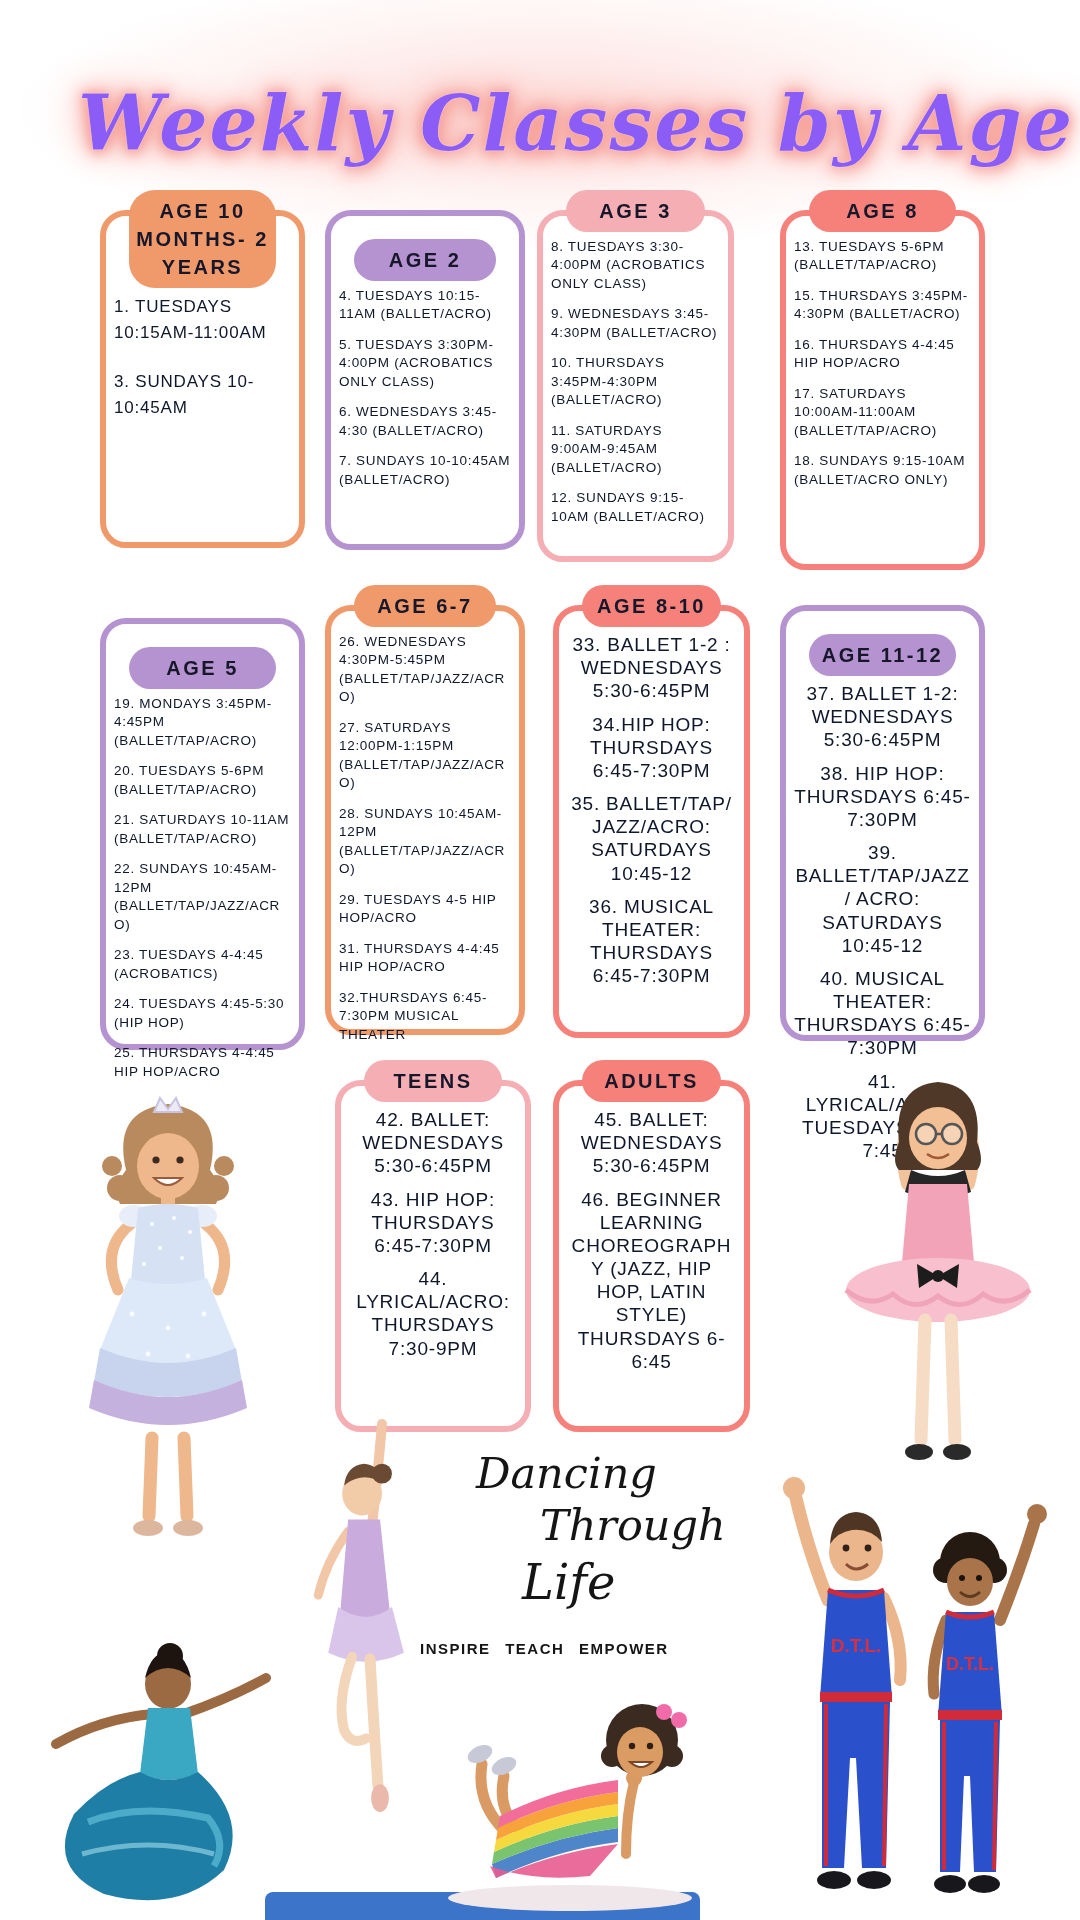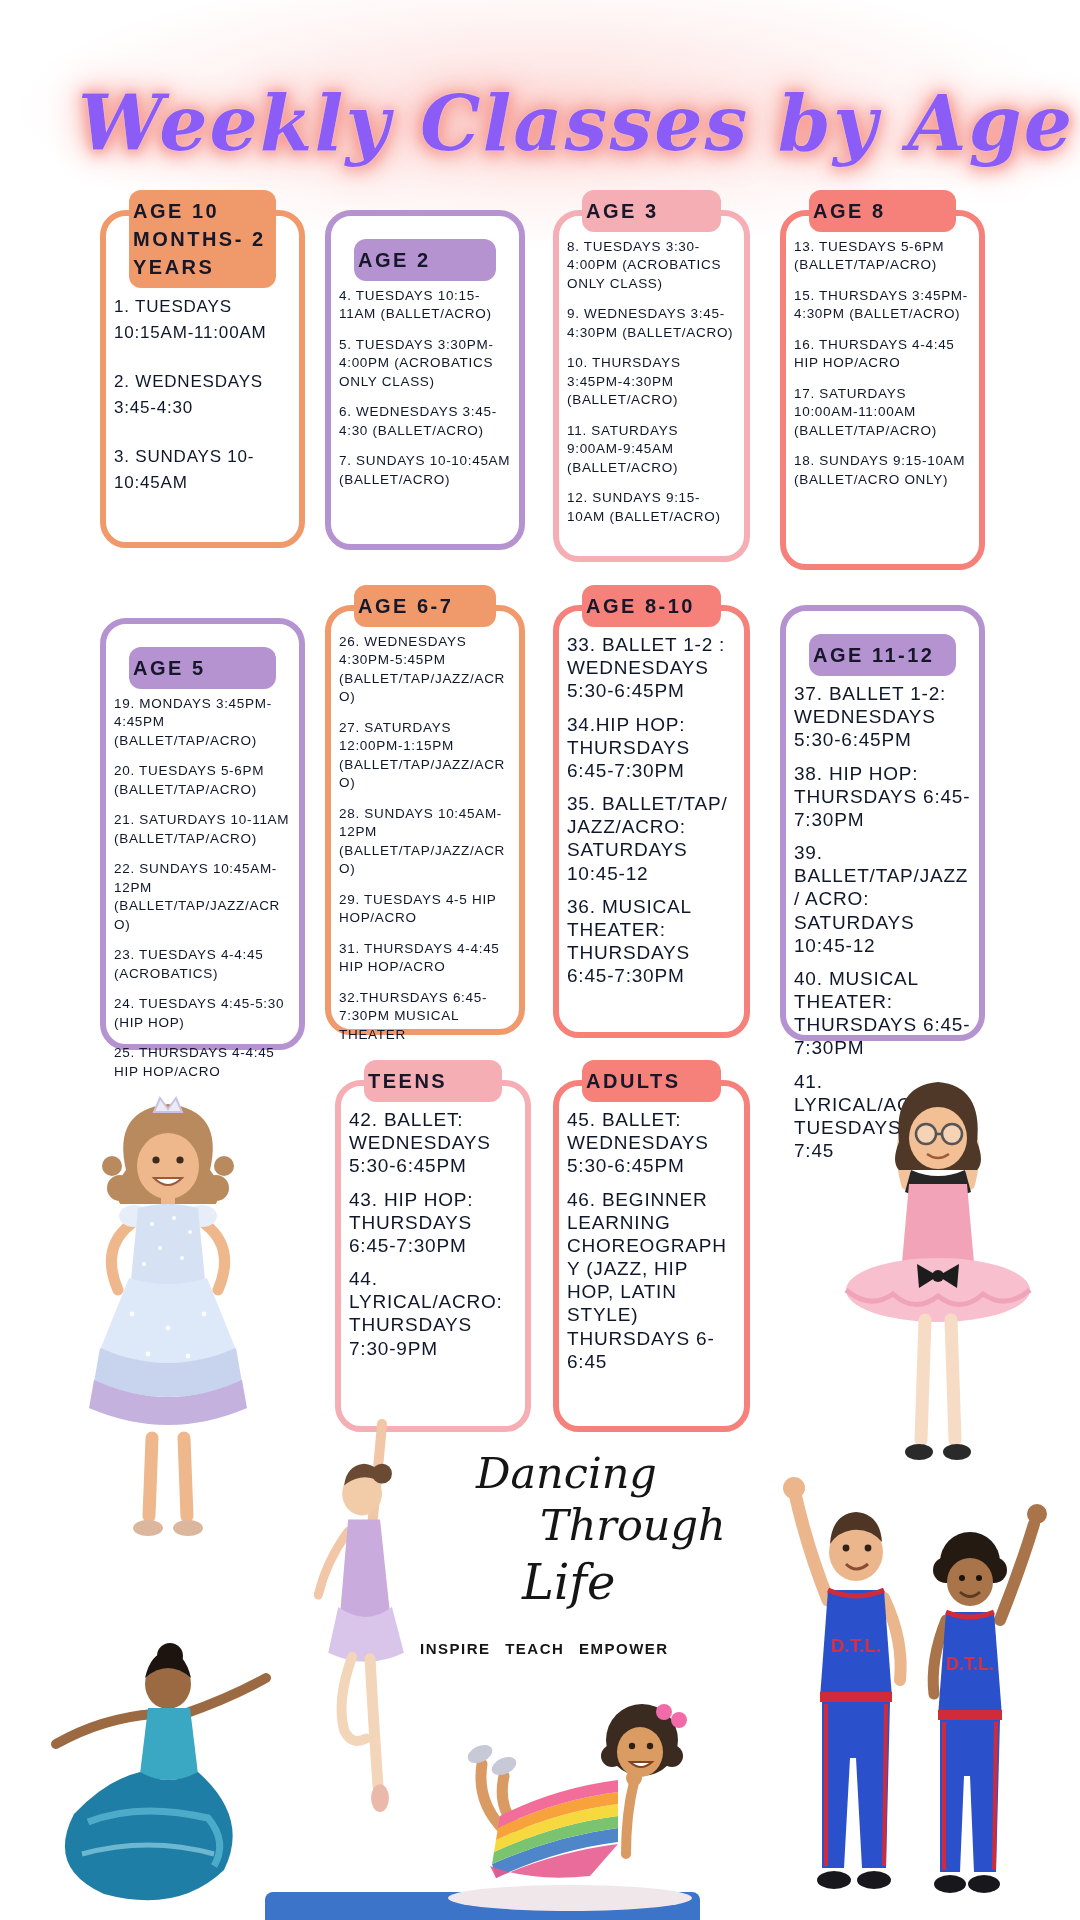--- a/index.html
+++ b/index.html
@@ -12,26 +12,26 @@
            font-size:76px; letter-spacing:2px; color:#8b5cf6;
            text-shadow:0 0 1px #ffffff, 0 0 8px #f9aba4, 0 0 20px #f5938b,
                        0 0 38px #f5938b, 0 4px 14px rgba(243,130,120,0.55);padding-left:36px; }
   .card { position:absolute; box-sizing:border-box; background:#fff;
           border:6px solid #ccc; border-radius:26px; padding:7px 8px; }
   .card.orange { border-color:#f09a6c; }  .card.orange .hdr { background:#f09a6c; }
   .card.purple { border-color:#b493d0; }  .card.purple .hdr { background:#b493d0;margin-top:16px; }
   .card.pink   { border-color:#f4aeb4; }  .card.pink .hdr   { background:#f4aeb4; }
   .card.salmon { border-color:#f6817a; }  .card.salmon .hdr { background:#f6817a; }
   .hdr { position:relative; margin:-33px auto 6px; width:calc(100% - 30px); box-sizing:border-box;
-         border-radius:12px; padding:7px 4px; text-align:left; font-weight:bold;
+         border-radius:26px; padding:7px 4px; text-align:center; font-weight:bold;
          font-size:20px; letter-spacing:2.5px; line-height:1.4; color:#17172a; }
   .item { margin:0 0 12px; color:#0f172a; overflow-wrap:break-word; }
   .sm .item { font-size:13.5px; line-height:1.37; letter-spacing:0.7px; }
   .md .item { font-size:17px;  line-height:1.5;  letter-spacing:0.8px; margin-bottom:24px; }
-  .lg .item { font-size:19px;  line-height:1.22; letter-spacing:0.8px; margin-bottom:10px; }
+  .lg .item { font-size:19px;  line-height:1.22; letter-spacing:0.8px; margin-bottom:10px;text-align:center; }
   .logo { position:absolute; left:420px; top:1452px; width:270px; height:210px; color:#151515; }
   .logo .w { position:absolute; font-family:"DejaVu Serif",serif; font-style:italic; font-size:43px; line-height:1; }
   .logo .w1 { left:56px;  top:0; }
   .logo .w2 { left:76px;  top:52px;margin-left:44px; }
   .logo .w3 { left:102px; top:106px; font-size:48px; }
   .logo .tagline { position:absolute; left:0; top:188px; font-weight:bold; font-size:15px;
                    letter-spacing:1.5px; word-spacing:9px; white-space:nowrap; }
   .figure { position:absolute; }
   .figure svg { display:block; width:100%; height:100%; }
   .blue-mat { position:absolute; left:265px; top:1892px; width:435px; height:28px;
@@ -40,33 +40,32 @@
 </head>
 <body>
 
 <div class="poster">
   <div class="glow"></div>
   <h1 class="title">Weekly Classes by Age</h1>
 
   <section class="card md orange" style="left:100px;top:210px;width:205px;height:338px">
     <div class="hdr">AGE 10 MONTHS- 2 YEARS</div>
     <p class="item">1. TUESDAYS 10:15AM-11:00AM</p>
-    <p class="item">2. WEDNESDAYS 3:45-4:30</p>
     <p class="item">3. SUNDAYS 10-10:45AM</p>
   </section>
 
   <section class="card sm purple" style="left:325px;top:210px;width:200px;height:340px">
     <div class="hdr">AGE 2</div>
     <p class="item">4. TUESDAYS 10:15-11AM (BALLET/ACRO)</p>
     <p class="item">5. TUESDAYS 3:30PM-4:00PM (ACROBATICS ONLY CLASS)</p>
     <p class="item">6. WEDNESDAYS 3:45-4:30 (BALLET/ACRO)</p>
     <p class="item">7. SUNDAYS 10-10:45AM (BALLET/ACRO)</p>
   </section>
 
-  <section class="card sm pink" style="left:553px;top:210px;width:197px;height:352px">
+  <section class="card sm pink" style="left:537px;top:210px;width:197px;height:352px">
     <div class="hdr">AGE 3</div>
     <p class="item">8. TUESDAYS 3:30-4:00PM (ACROBATICS ONLY CLASS)</p>
     <p class="item">9. WEDNESDAYS 3:45-4:30PM (BALLET/ACRO)</p>
     <p class="item">10. THURSDAYS 3:45PM-4:30PM (BALLET/ACRO)</p>
     <p class="item">11. SATURDAYS 9:00AM-9:45AM (BALLET/ACRO)</p>
     <p class="item">12. SUNDAYS 9:15-10AM (BALLET/ACRO)</p>
   </section>
 
   <section class="card sm salmon" style="left:780px;top:210px;width:205px;height:360px">
     <div class="hdr">AGE 8</div>

